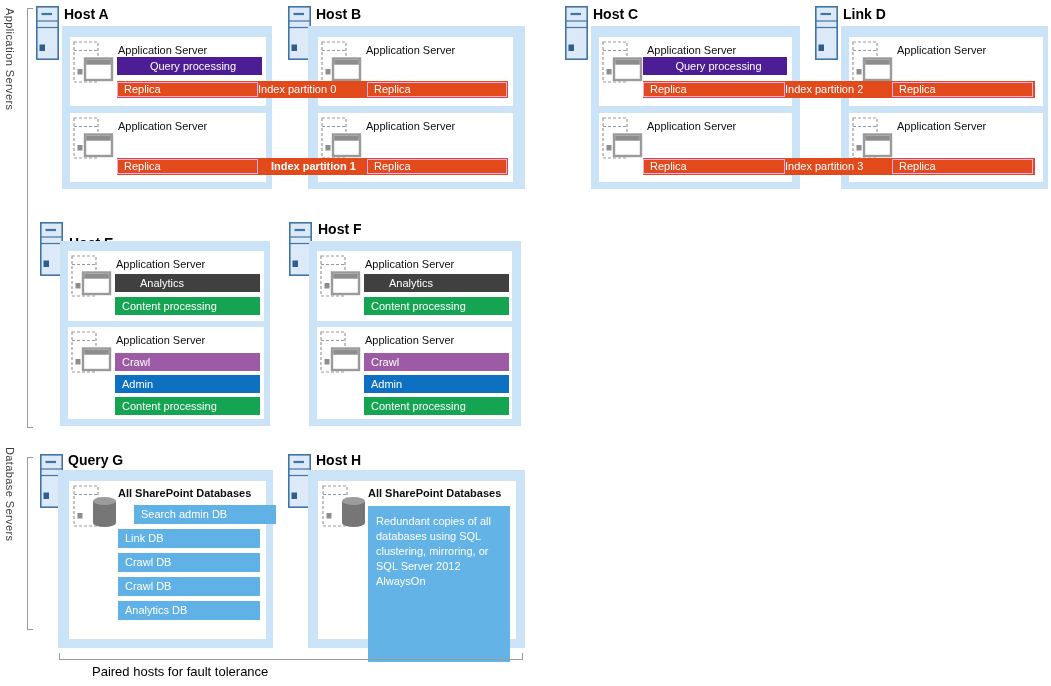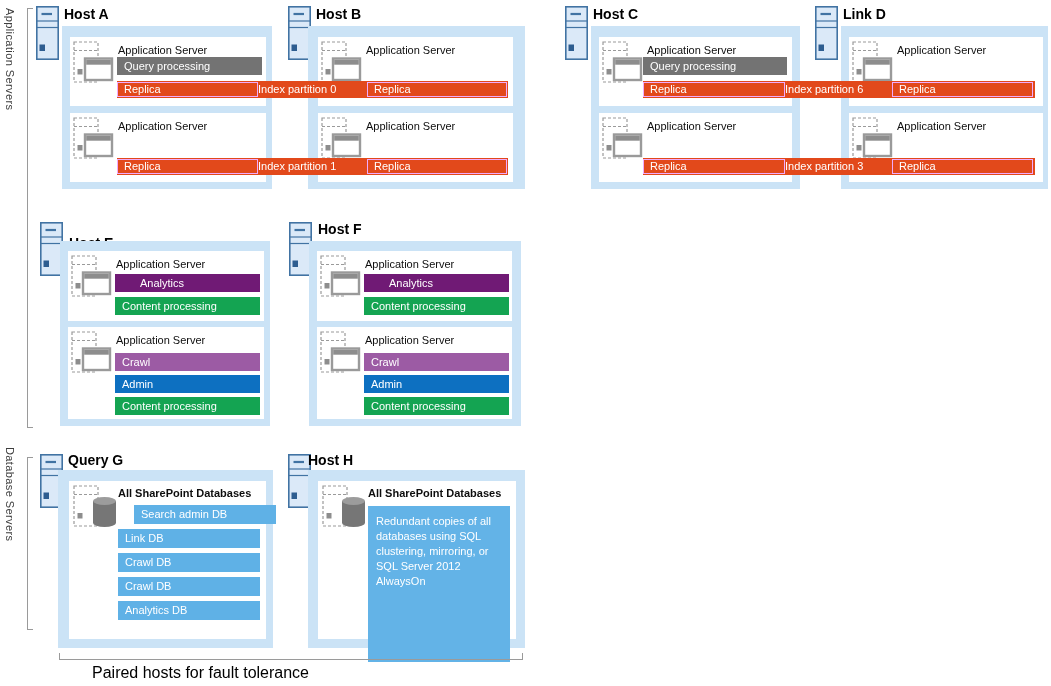--- a/index.html
+++ b/index.html
@@ -8,36 +8,36 @@
   .vlabel{position:absolute;writing-mode:vertical-rl;font-size:11px;color:#3d3d3d;letter-spacing:.4px;white-space:nowrap;}
   .vbracket{position:absolute;width:6px;border:1px solid #9a9a9a;border-right:none;box-sizing:border-box;}
   .hbracket{position:absolute;height:7px;border:1px solid #9a9a9a;border-top:none;box-sizing:border-box;}
   .host-title{position:absolute;font-size:14px;font-weight:600;color:#000;white-space:nowrap;}
   .container{position:absolute;background:#cbe3f6;}
   .appbox{position:absolute;background:#ffffff;}
   .box-label{position:absolute;left:48px;top:7px;font-size:11px;color:#0d0d0d;white-space:nowrap;}
   .box-label.bold{font-weight:700;}
   .bar{position:absolute;height:18px;line-height:18px;font-size:11px;color:#fff;padding-left:7px;
        box-sizing:border-box;white-space:nowrap;overflow:hidden;}
-  .c-query{background:#737373;}
-  .c-analytics{background:#701a75;padding-left:25px;}
+  .c-query{background:#4c1d95;text-align:center;}
+  .c-analytics{background:#404040;padding-left:25px;}
   .c-content{background:#14a452;}
   .c-crawl{background:#9c5ba4;}
   .c-admin{background:#0d70c1;}
   .c-db{background:#5fb1e6;height:19px;line-height:19px;}
   .pbar{position:absolute;height:17px;background:#e2491b;z-index:5;}
   .replica{position:absolute;top:1px;height:13px;line-height:13px;border:1px solid #f0abfc;
            font-size:11px;color:#fff;padding-left:6px;white-space:nowrap;overflow:hidden;}
   .plabel{position:absolute;top:0;height:17px;line-height:17px;font-size:11px;color:#fff;text-align:left;white-space:nowrap;}
   .note{position:absolute;background:#63b3e7;color:#fff;font-size:11px;line-height:15px;
         padding:8px 8px;box-sizing:border-box;}
   .srvicon{position:absolute;}
   .appicon{position:absolute;left:3px;top:4px;}
   .dbicon{position:absolute;left:4px;top:4px;}
-  .footer-label{position:absolute;font-size:16px;color:#000;white-space:nowrap;padding-left:32px;}
+  .footer-label{position:absolute;font-size:13px;color:#000;white-space:nowrap;padding-left:32px;}
 </style>
 </head>
 <body>
 
 <div class="stage">
 
   <div class="vlabel" style="left:4px;top:8px;">Application Servers</div>
   <div class="vbracket" style="left:27px;top:8px;height:420px;"></div>
   <div class="vlabel" style="left:4px;top:447px;">Database Servers</div>
   <div class="vbracket" style="left:27px;top:457px;height:173px;"></div>
@@ -164,26 +164,26 @@
     <span class="box-label">Application Server</span>
   </div>
 
   <div class="pbar" style="left:117px;top:81px;width:391px;">
     <div class="replica" style="left:0;width:133px;">Replica</div>
     <div class="plabel" style="left:141px;width:109px;">Index partition 0</div>
     <div class="replica" style="left:250px;width:132px;">Replica</div>
   </div>
   <div class="pbar" style="left:117px;top:158px;width:391px;">
     <div class="replica" style="left:0;width:133px;">Replica</div>
-    <div class="plabel" style="left:141px;width:109px;">Index partition 1</div>
+    <div class="plabel" style="left:154px;width:109px;font-weight:bold;">Index partition 1</div>
     <div class="replica" style="left:250px;width:132px;">Replica</div>
   </div>
   <div class="pbar" style="left:643px;top:81px;width:392px;">
     <div class="replica" style="left:0;width:134px;">Replica</div>
-    <div class="plabel" style="left:142px;width:107px;">Index partition 6</div>
+    <div class="plabel" style="left:142px;width:107px;">Index partition 2</div>
     <div class="replica" style="left:249px;width:133px;">Replica</div>
   </div>
   <div class="pbar" style="left:643px;top:158px;width:392px;">
     <div class="replica" style="left:0;width:134px;">Replica</div>
     <div class="plabel" style="left:142px;width:107px;">Index partition 3</div>
     <div class="replica" style="left:249px;width:133px;">Replica</div>
   </div>
 
   <svg class="srvicon" style="left:40px;top:222px;" width="23" height="54" viewBox="0 0 23 54">
     <rect x="0.8" y="0.8" width="21.4" height="52.4" fill="#dbe9f8" stroke="#4173a3" stroke-width="1.6"></rect>
@@ -280,21 +280,21 @@
     <div class="bar c-db" style="left:49px;top:120px;width:142px;">Analytics DB</div>
   </div>
 
   <svg class="srvicon" style="left:288px;top:454px;" width="23" height="54" viewBox="0 0 23 54">
     <rect x="0.8" y="0.8" width="21.4" height="52.4" fill="#dbe9f8" stroke="#4173a3" stroke-width="1.6"></rect>
     <line x1="5.5" y1="8" x2="16" y2="8" stroke="#4173a3" stroke-width="2.2"></line>
     <line x1="1" y1="15" x2="22" y2="15" stroke="#4173a3" stroke-width="1.2"></line>
     <line x1="1" y1="21.5" x2="22" y2="21.5" stroke="#4173a3" stroke-width="1.2"></line>
     <rect x="3.5" y="38.5" width="5.5" height="6.5" fill="#2e5d90"></rect>
   </svg>
-  <div class="host-title" style="left:308px;top:452px;">Host H</div>
+  <div class="host-title" style="left:316px;top:452px;">Host H</div>
   <div class="container" style="left:308px;top:470px;width:217px;height:178px;"></div>
   <div class="appbox" style="left:318px;top:481px;width:198px;height:158px;">
     <svg class="dbicon" width="46" height="48" viewBox="0 0 46 48">
       <rect x="1" y="1" width="24" height="40" fill="#fff" stroke="#9a9a9a" stroke-width="1.2" stroke-dasharray="3 2"></rect>
       <line x1="1" y1="9.5" x2="25" y2="9.5" stroke="#9a9a9a" stroke-width="1.2" stroke-dasharray="3 2"></line>
       <rect x="4.5" y="28" width="5" height="5.5" fill="#8d8d8d"></rect>
       <path d="M20 16 v22 a11.5 4 0 0 0 23 0 v-22 z" fill="#767676"></path>
       <ellipse cx="31.5" cy="16" rx="11.5" ry="4" fill="#9c9c9c"></ellipse>
     </svg>
     <span class="box-label bold" style="left:50px;top:6px;">All SharePoint Databases</span>

